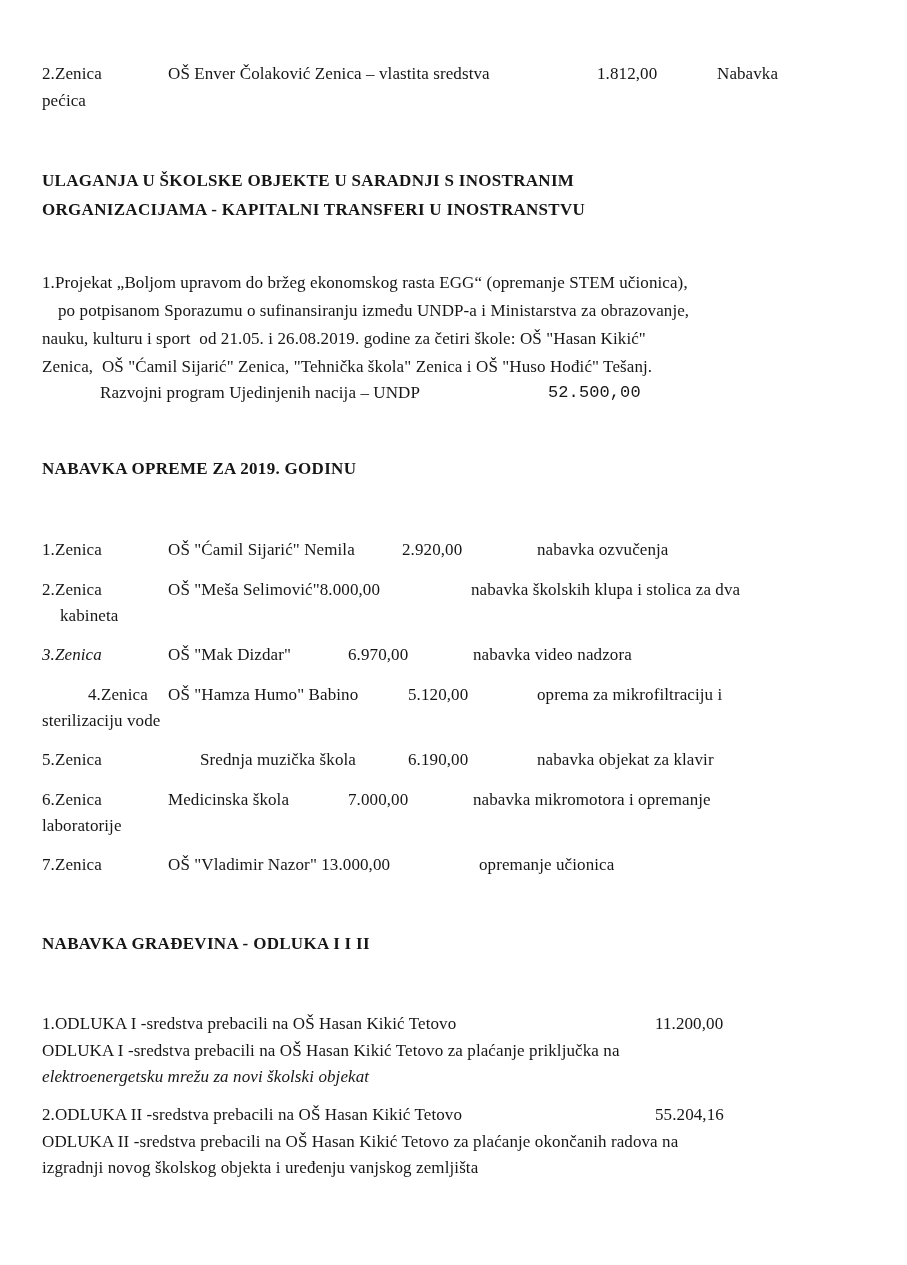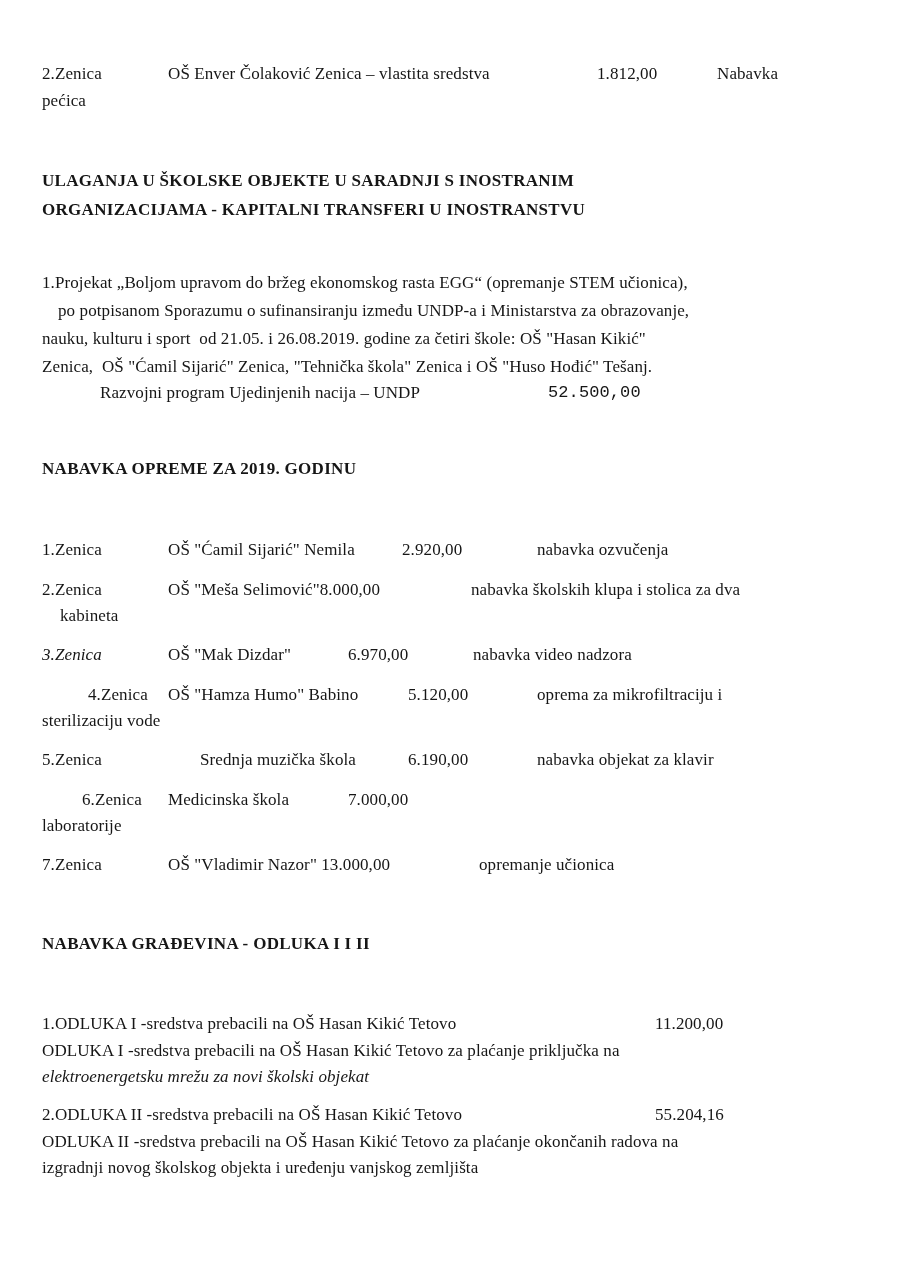--- a/index.html
+++ b/index.html
@@ -122,23 +122,24 @@
     <div class="block body">
       <div class="line" style="top: 746px;">
         <span class="seg" style="left: 42px;">5.Zenica</span>
         <span class="seg" style="left: 168px; margin-left: 32px;">Srednja muzička škola</span>
         <span class="seg" style="left: 408px;">6.190,00</span>
         <span class="seg" style="left: 537px;">nabavka objekat za klavir</span>
       </div>
     </div>
     <div class="block body">
       <div class="line" style="top: 786px;">
-        <span class="seg" style="left: 42px; margin-left: 40px;">6.Zenica</span>
+        <span class="seg" style="left: 42px;">6.Zenica</span>
         <span class="seg" style="left: 168px;">Medicinska škola</span>
         <span class="seg" style="left: 348px;">7.000,00</span>
+        <span class="seg" style="left: 473px;">nabavka mikromotora i opremanje</span>
       </div>
       <div class="line" style="top: 812px;">
         <span class="seg" style="left: 42px;">laboratorije</span>
       </div>
     </div>
     <div class="block body">
       <div class="line" style="top: 851px;">
         <span class="seg" style="left: 42px;">7.Zenica</span>
         <span class="seg" style="left: 168px;">OŠ "Vladimir Nazor" 13.000,00</span>
         <span class="seg" style="left: 479px;">opremanje učionica</span>

